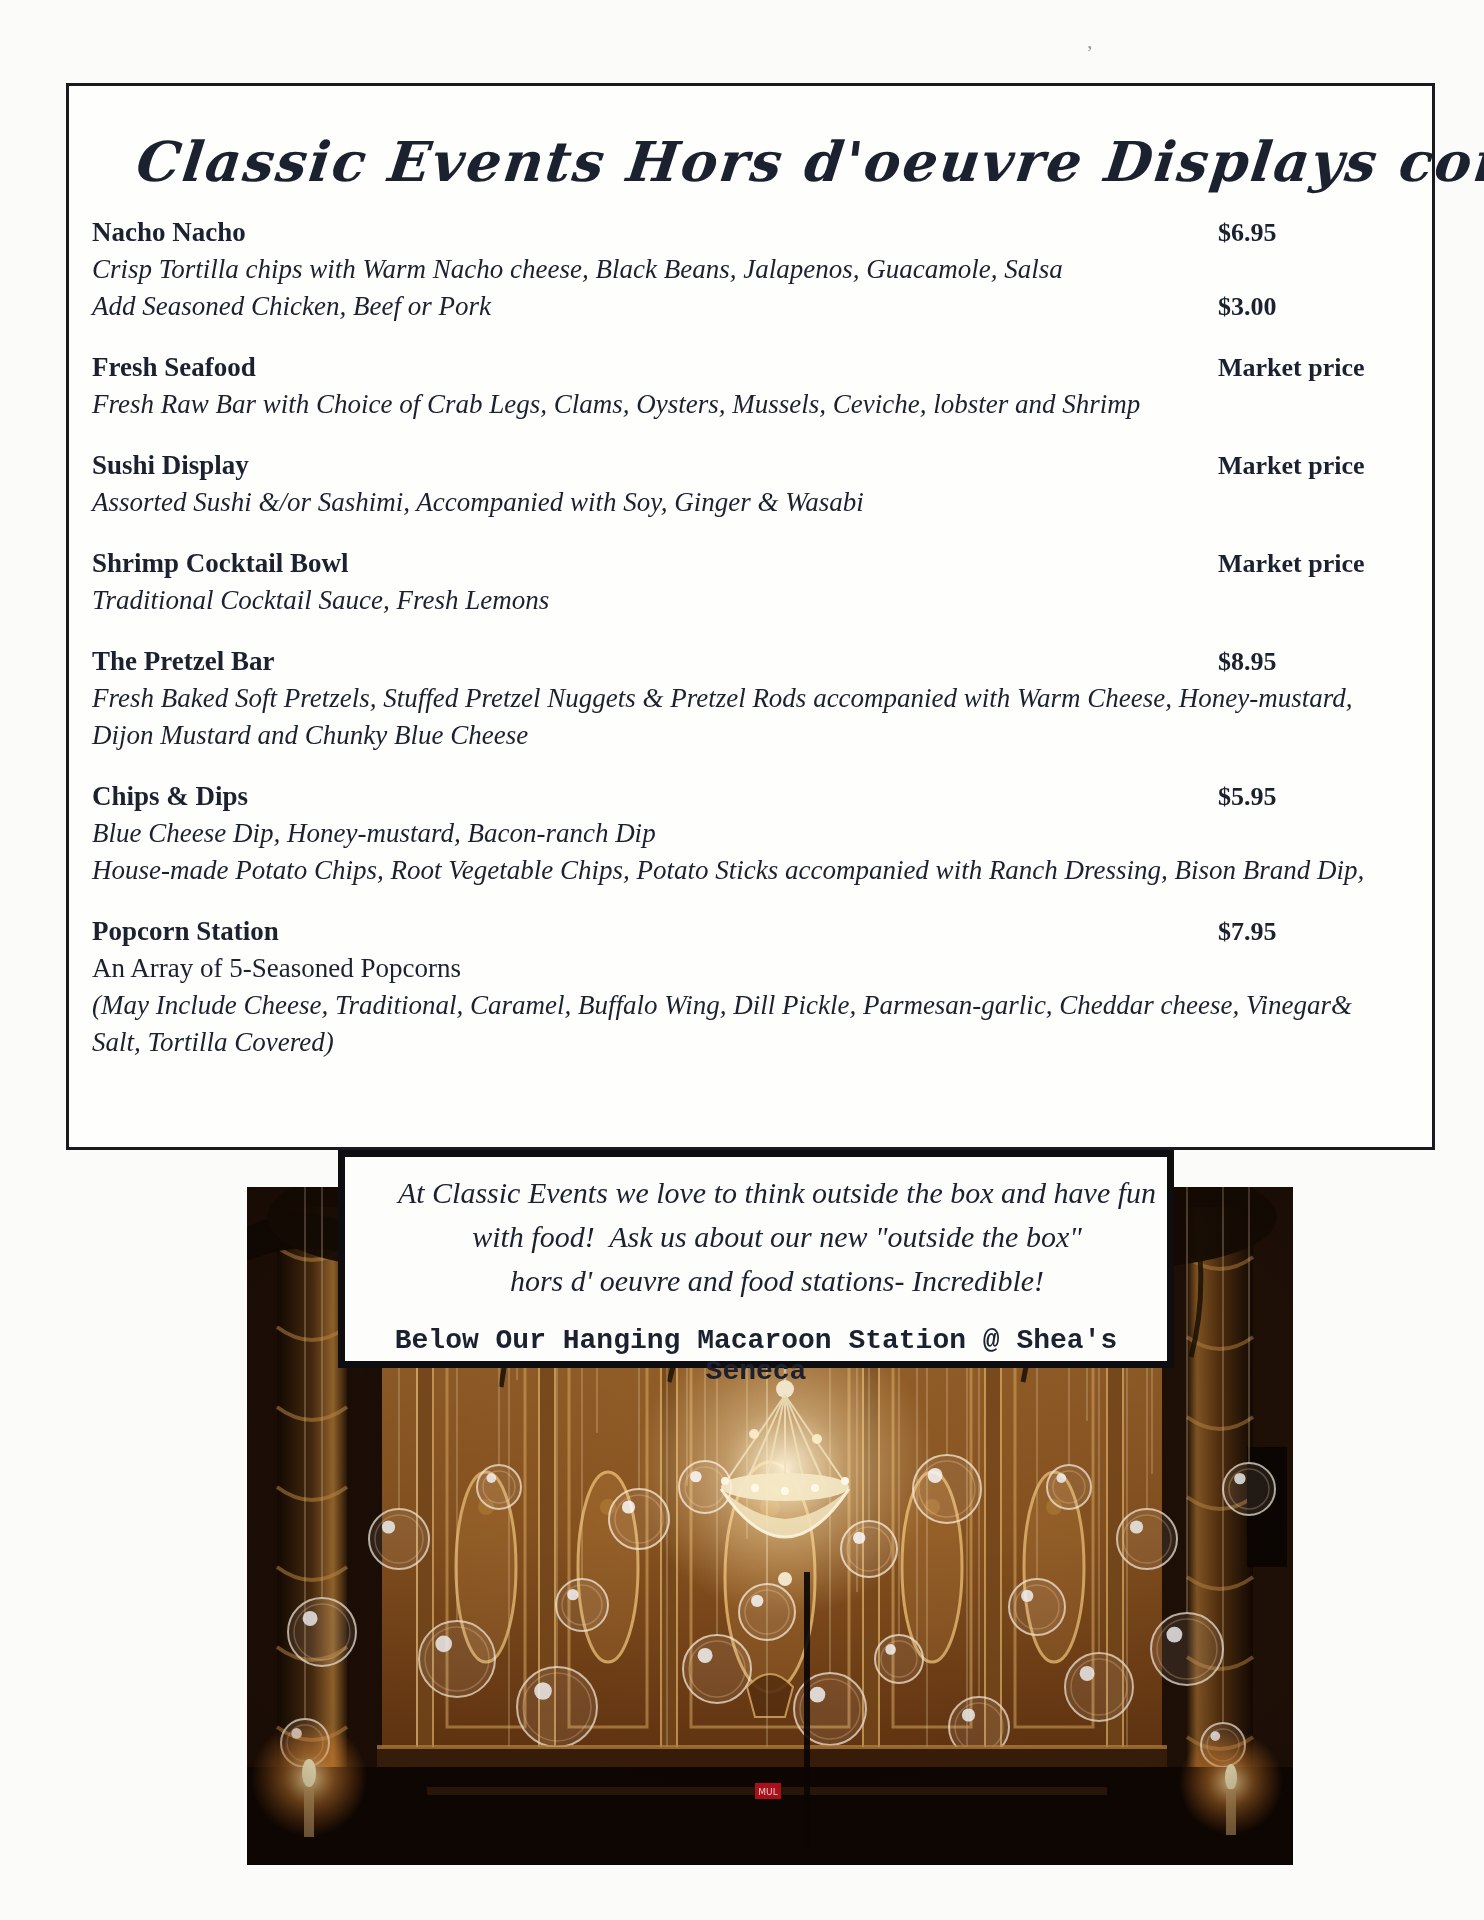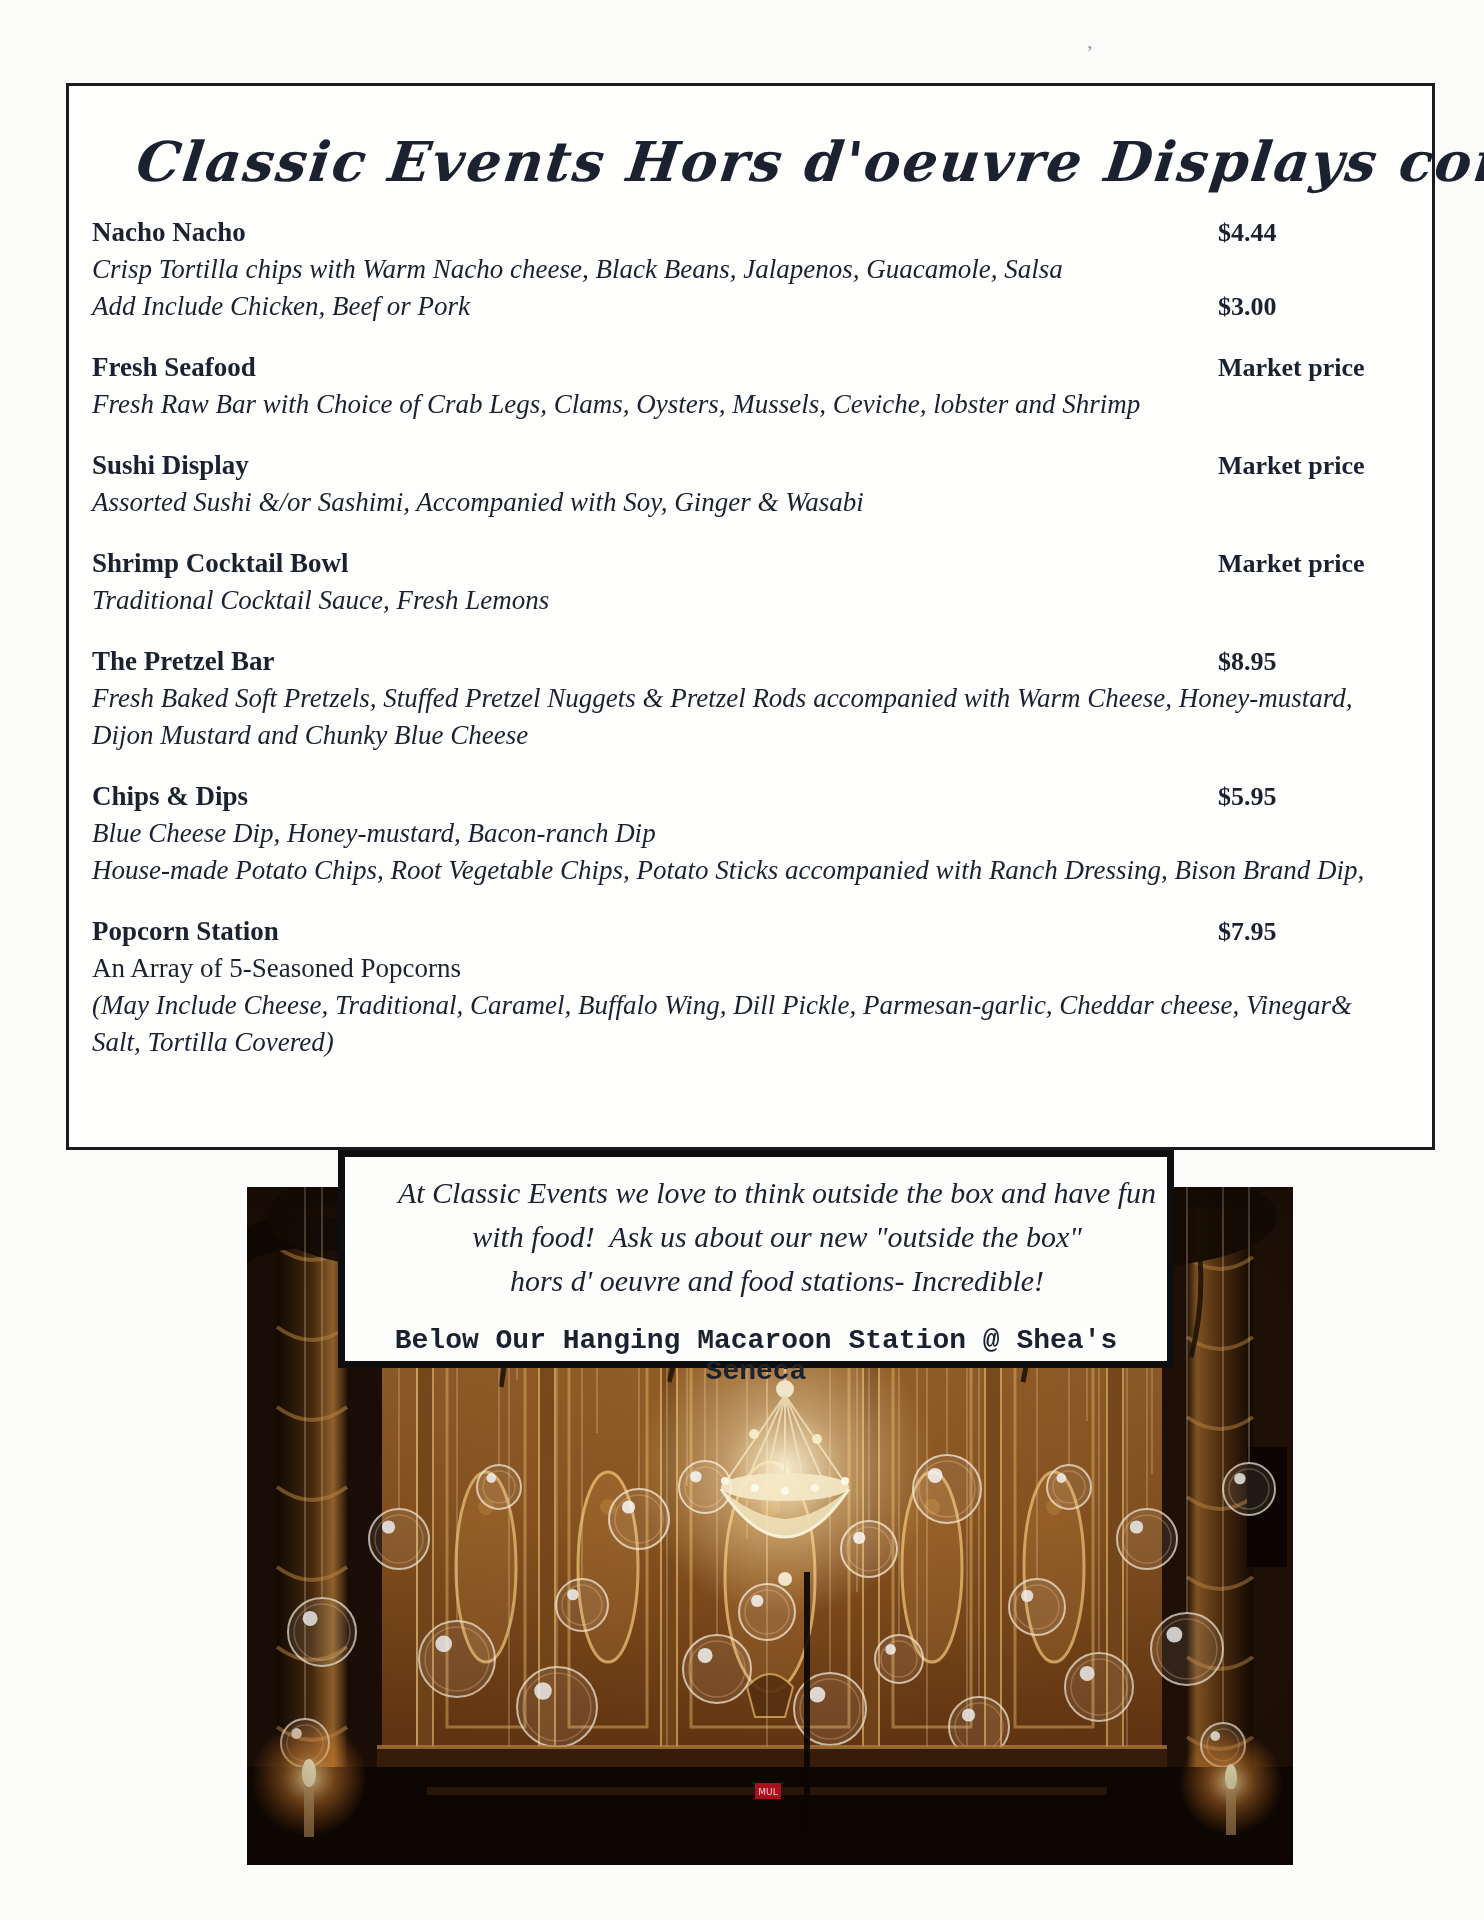--- a/index.html
+++ b/index.html
@@ -61,23 +61,23 @@
 </head>
 <body>
 
 <div class="speck" style="left:1086px;top:40px;">’</div>
 
 <div class="menu-card">
   <div class="menu-inner">
     <div class="menu-title">Classic Events Hors d'oeuvre Displays continued...</div>
     <div>
         <div class="item">
-          <div class="line header"><span class="item-name">Nacho Nacho</span><span class="price">$4.44</span></div>
+          <div class="line header"><span class="item-name">Nacho Nacho</span><span class="price">$6.95</span></div>
           <div class="line desc it"><span class="txt">Crisp Tortilla chips with Warm Nacho cheese, Black Beans, Jalapenos, Guacamole, Salsa</span></div>
-          <div class="line desc it"><span class="txt">Add Include Chicken, Beef or Pork</span><span class="price">$3.00</span></div>
+          <div class="line desc it"><span class="txt">Add Seasoned Chicken, Beef or Pork</span><span class="price">$3.00</span></div>
         </div>
         <div class="item">
           <div class="line header"><span class="item-name">Fresh Seafood</span><span class="price">Market price</span></div>
           <div class="line desc it"><span class="txt">Fresh Raw Bar with Choice of Crab Legs, Clams, Oysters, Mussels, Ceviche, lobster and Shrimp</span></div>
         </div>
         <div class="item">
           <div class="line header"><span class="item-name">Sushi Display</span><span class="price">Market price</span></div>
           <div class="line desc it"><span class="txt">Assorted Sushi &amp;/or Sashimi, Accompanied with Soy, Ginger &amp; Wasabi</span></div>
         </div>
         <div class="item">

